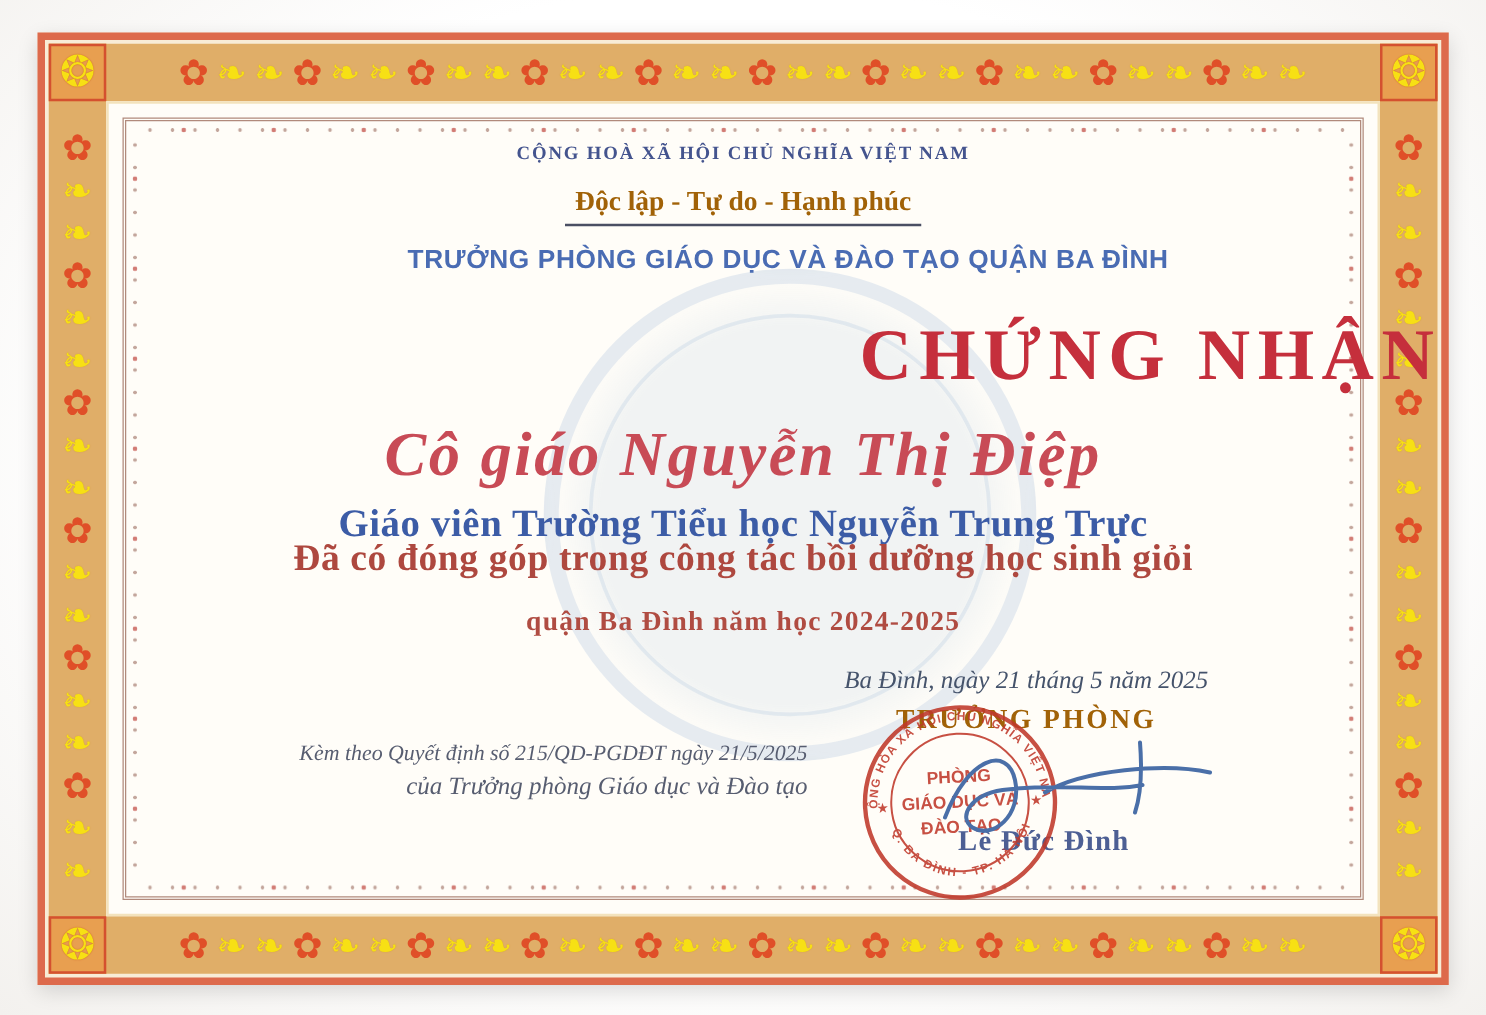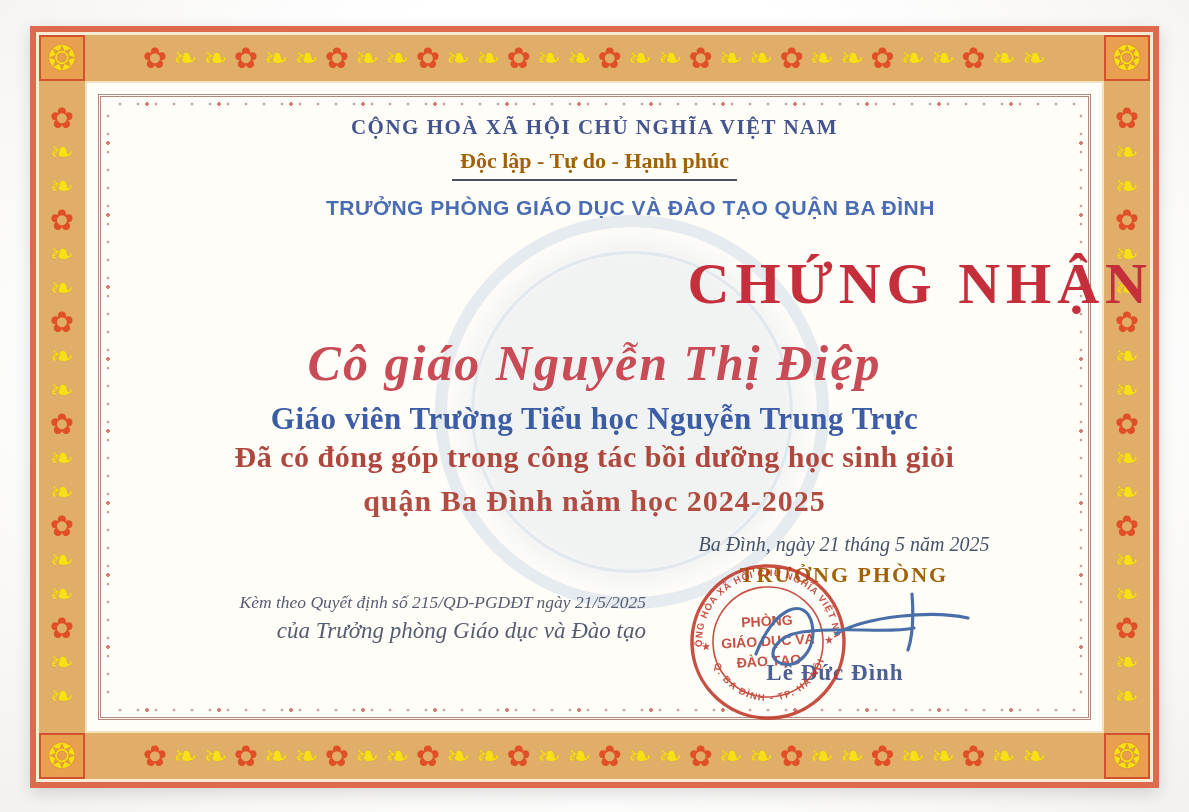--- a/index.html
+++ b/index.html
@@ -68,40 +68,40 @@
     border-radius:50%;border:12px solid rgba(116,158,205,.16);
     background:radial-gradient(circle at 50% 50%, rgba(116,158,205,.10) 0 58%, rgba(116,158,205,.02) 70%);
     pointer-events:none;
   }
   .watermark::before{
     content:"";position:absolute;inset:24px;border-radius:50%;
     border:3px solid rgba(116,158,205,.14);
   }
   
   .row{position:absolute;left:0;width:100%;text-align:center;}
-  .national{top:83px;font-size:21px;font-weight:bold;color:#44548e;letter-spacing:1.5px;}
+  .national{top:83px;font-size:15px;font-weight:bold;color:#44548e;letter-spacing:1.5px;}
   .motto{top:116px;font-size:22px;font-weight:bold;color:#a16207;}
   .motto span{display:inline-block;padding:0 8px 5px;border-bottom:2px solid #4a4f63;}
   .issuer{top:164px;font-size:21px;font-weight:bold;color:#4a6cb3;
           font-family:"Liberation Sans","DejaVu Sans",sans-serif;letter-spacing:.5px;padding-left:36px;}
   .cert-title{top:218px;font-size:58px;font-weight:bold;color:#c52f3c;letter-spacing:6px;text-align:right;}
   .recipient-name{top:302px;font-size:50px;font-weight:bold;font-style:italic;
                   color:#c84b56;letter-spacing:2px;}
   .recipient-pos{top:369px;font-size:31px;font-weight:bold;color:#3c5ca6;letter-spacing:.5px;}
-  .ach1{top:408px;font-size:30px;font-weight:bold;color:#ae483f;letter-spacing:.5px;}
-  .ach2{top:452px;font-size:30px;font-weight:bold;color:#b04c42;letter-spacing:1px;}
-  .sign-block{position:absolute;left:593px;top:501px;width:430px;text-align:center;}
+  .ach1{top:398px;font-size:30px;font-weight:bold;color:#ae483f;letter-spacing:.5px;}
+  .ach2{top:452px;font-size:22px;font-weight:bold;color:#b04c42;letter-spacing:1px;}
+  .sign-block{position:absolute;left:570px;top:501px;width:430px;text-align:center;}
   .place-date{font-size:20px;font-style:italic;color:#45536b;}
   .signer-title{margin-top:6px;font-size:22px;font-weight:bold;color:#a16207;letter-spacing:2px;}
   .signer-name{position:absolute;left:584px;top:628px;width:430px;text-align:center;
                font-size:23px;font-weight:bold;color:#4d5f94;letter-spacing:1px;}
   .ref-block{position:absolute;left:110px;top:560px;width:500px;text-align:right;
              font-style:italic;color:#575d70;}
   .ref-line1{font-size:17.5px;}
-  .ref-line2{font-size:23px;margin-top:5px;}
+  .ref-line2{font-size:20px;margin-top:5px;}
   
   .stamp{position:absolute;left:652px;top:530px;width:160px;height:160px;
          opacity:.88;transform:rotate(-3deg);}
   .signature{position:absolute;left:700px;top:540px;width:250px;height:120px;}
 </style>
 </head>
 <body>
 
 <div class="photo">
   <div class="cert">

